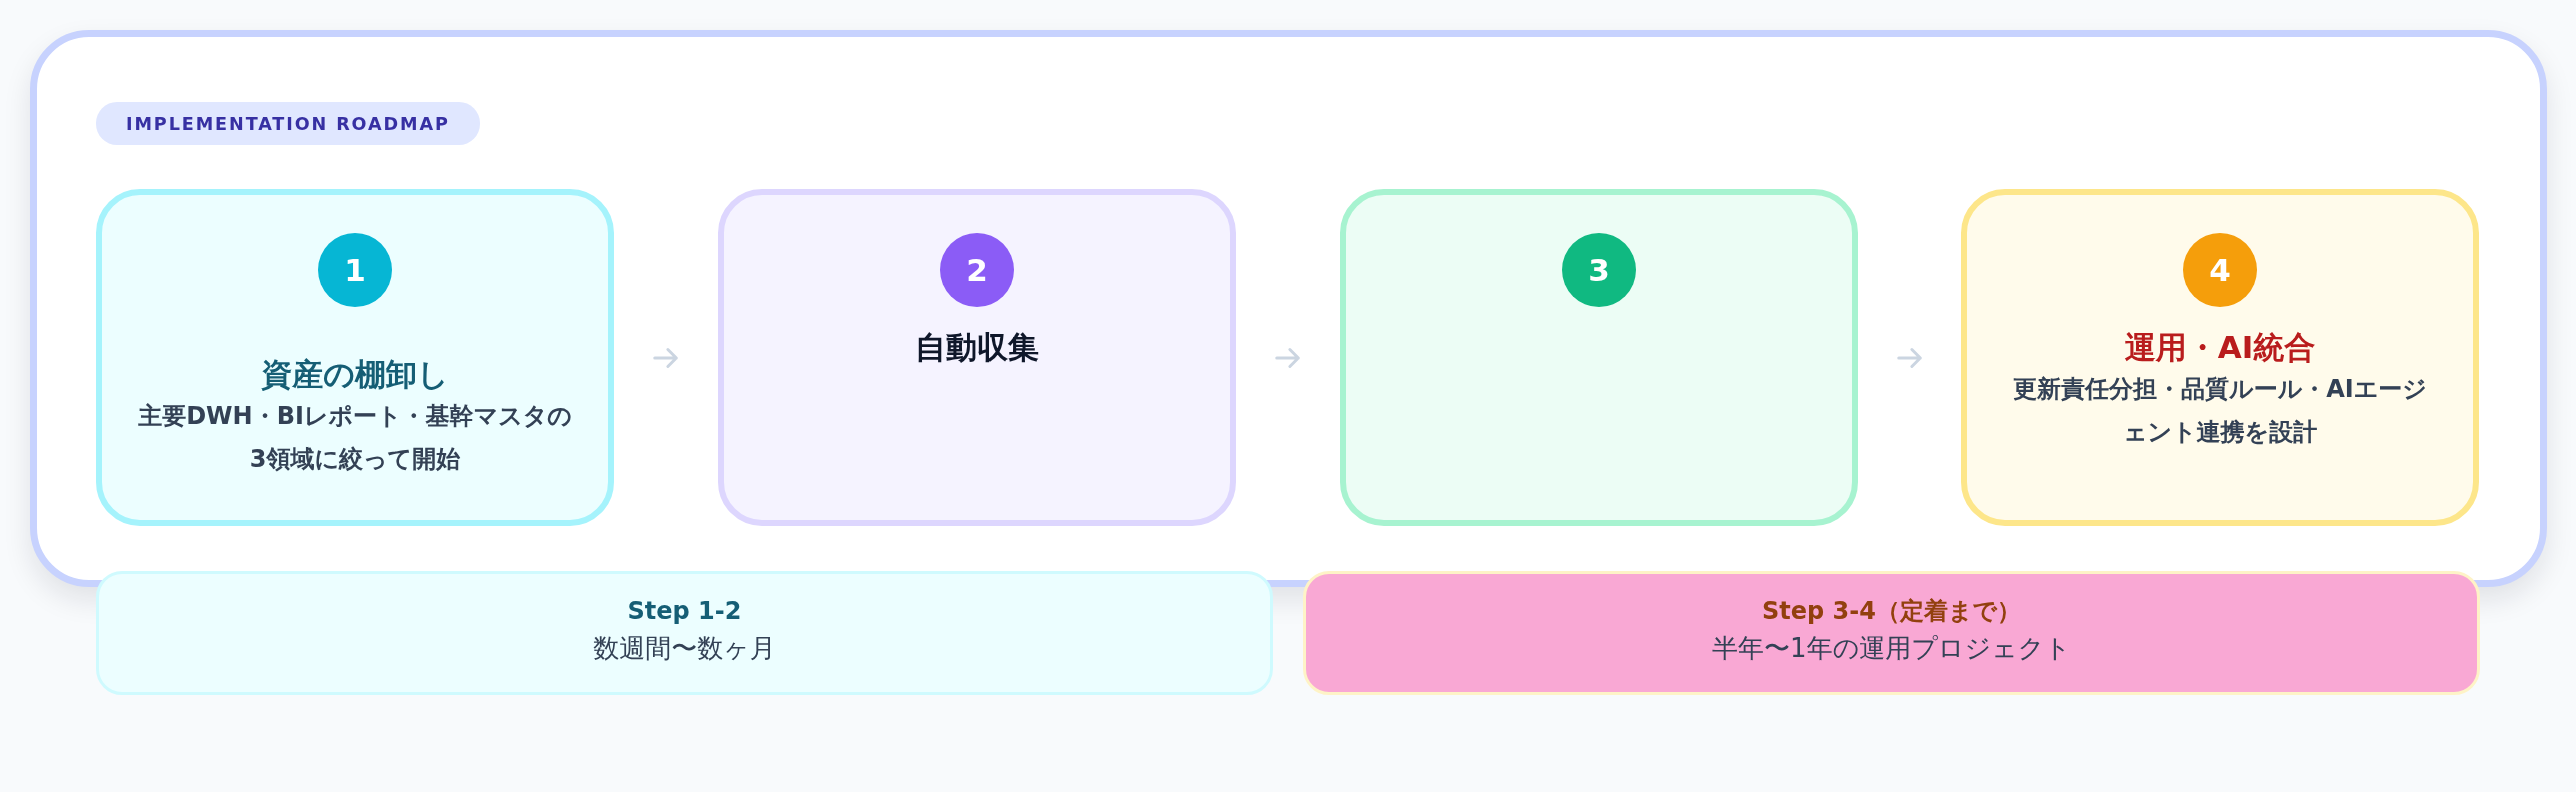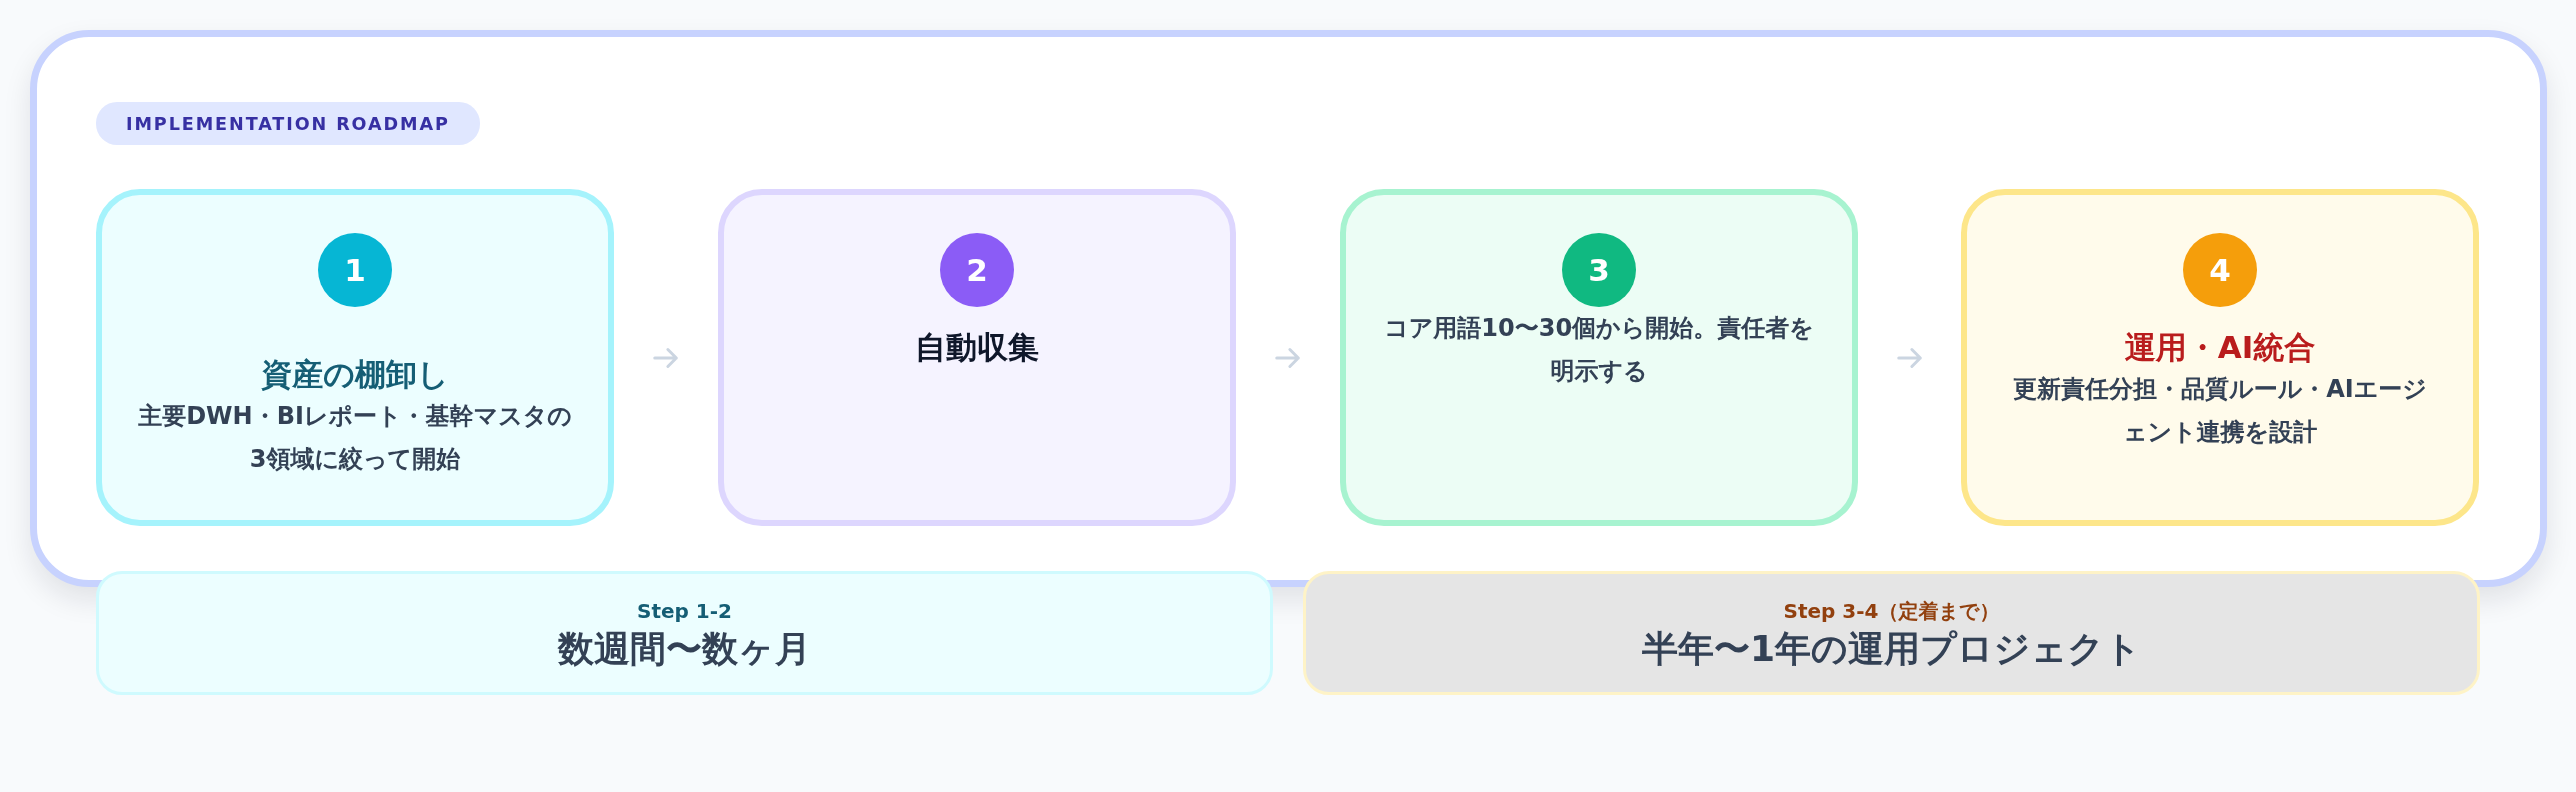--- a/index.html
+++ b/index.html
@@ -49,22 +49,22 @@
     .arrow {
       position: absolute; top: 150px; width: 104px; height: 37px;
       display: flex; align-items: center; justify-content: center;
     }
     .timeline { position: absolute; left: 59px; top: 534px; width: 2384px; height: 124px; }
     .tl-box {
       position: absolute; top: 0; width: 1177px; height: 124px;
       border: 3.7px solid; border-radius: 26px;
       display: flex; flex-direction: column; align-items: center; justify-content: center;
     }
-    .tl-label { font-size: 20px; font-weight: bold; line-height: 31px; }
-    .tl-value { font-size: 36px; font-weight: bold; line-height: 43px; color: #334155; }
+    .tl-label { font-size: 24px; font-weight: bold; line-height: 31px; }
+    .tl-value { font-size: 26px; font-weight: normal; line-height: 43px; color: #334155; }
   </style>
 </head>
 <body>
 
 <div class="frame">
   <div class="badge">
     <span>IMPLEMENTATION ROADMAP</span>
   </div>
 
   <div class="steps">
@@ -92,21 +92,20 @@
     <div class="arrow" style="left:1140px">
       <svg width="30" height="30" viewBox="0 0 32 32">
           <path d="M4 16 H27 M18 7 L27 16 L18 25" fill="none" stroke="#cbd5e1" stroke-width="3.2" stroke-linecap="round" stroke-linejoin="round"></path>
         </svg>
     </div>
 
     <div class="card" id="card-2" style="left: 1244px; border-color: rgb(167, 243, 208); background: rgb(236, 253, 245);">
       <div class="circle" style="background: rgb(16, 185, 129);">
         <span>3</span>
       </div>
-      <div class="card-desc">コア用語10〜30個から開始。責任者を明示する</div>
     </div>
 
     <div class="arrow" style="left:1762px">
       <svg width="30" height="30" viewBox="0 0 32 32">
           <path d="M4 16 H27 M18 7 L27 16 L18 25" fill="none" stroke="#cbd5e1" stroke-width="3.2" stroke-linecap="round" stroke-linejoin="round"></path>
         </svg>
     </div>
 
     <div class="card" id="card-3" style="left: 1865px; border-color: rgb(253, 230, 138); background: rgb(255, 251, 235);">
       <div class="circle" style="background: rgb(245, 158, 11);">
@@ -115,19 +114,19 @@
       <div class="card-title" style="color: #b91c1c;">運用・AI統合</div>
       <div class="card-desc">更新責任分担・品質ルール・AIエージェント連携を設計</div>
     </div>
   </div>
 
   <div class="timeline">
     <div class="tl-box" id="tl-0" style="left: 0px; border-color: rgb(207, 250, 254); background: rgb(236, 254, 255);">
       <div class="tl-label" style="color: rgb(21, 94, 117);">Step 1-2</div>
       <div class="tl-value">数週間〜数ヶ月</div>
     </div>
-    <div class="tl-box" id="tl-1" style="left: 1207px; border-color: rgb(254, 243, 199); background: #e5e5e5;">
+    <div class="tl-box" id="tl-1" style="left: 1207px; border-color: rgb(254, 243, 199); background: #f9a8d4;">
       <div class="tl-label" style="color: rgb(146, 64, 14);">Step 3-4（定着まで）</div>
       <div class="tl-value">半年〜1年の運用プロジェクト</div>
     </div>
   </div>
 </div>
 
 
 </body></html>

